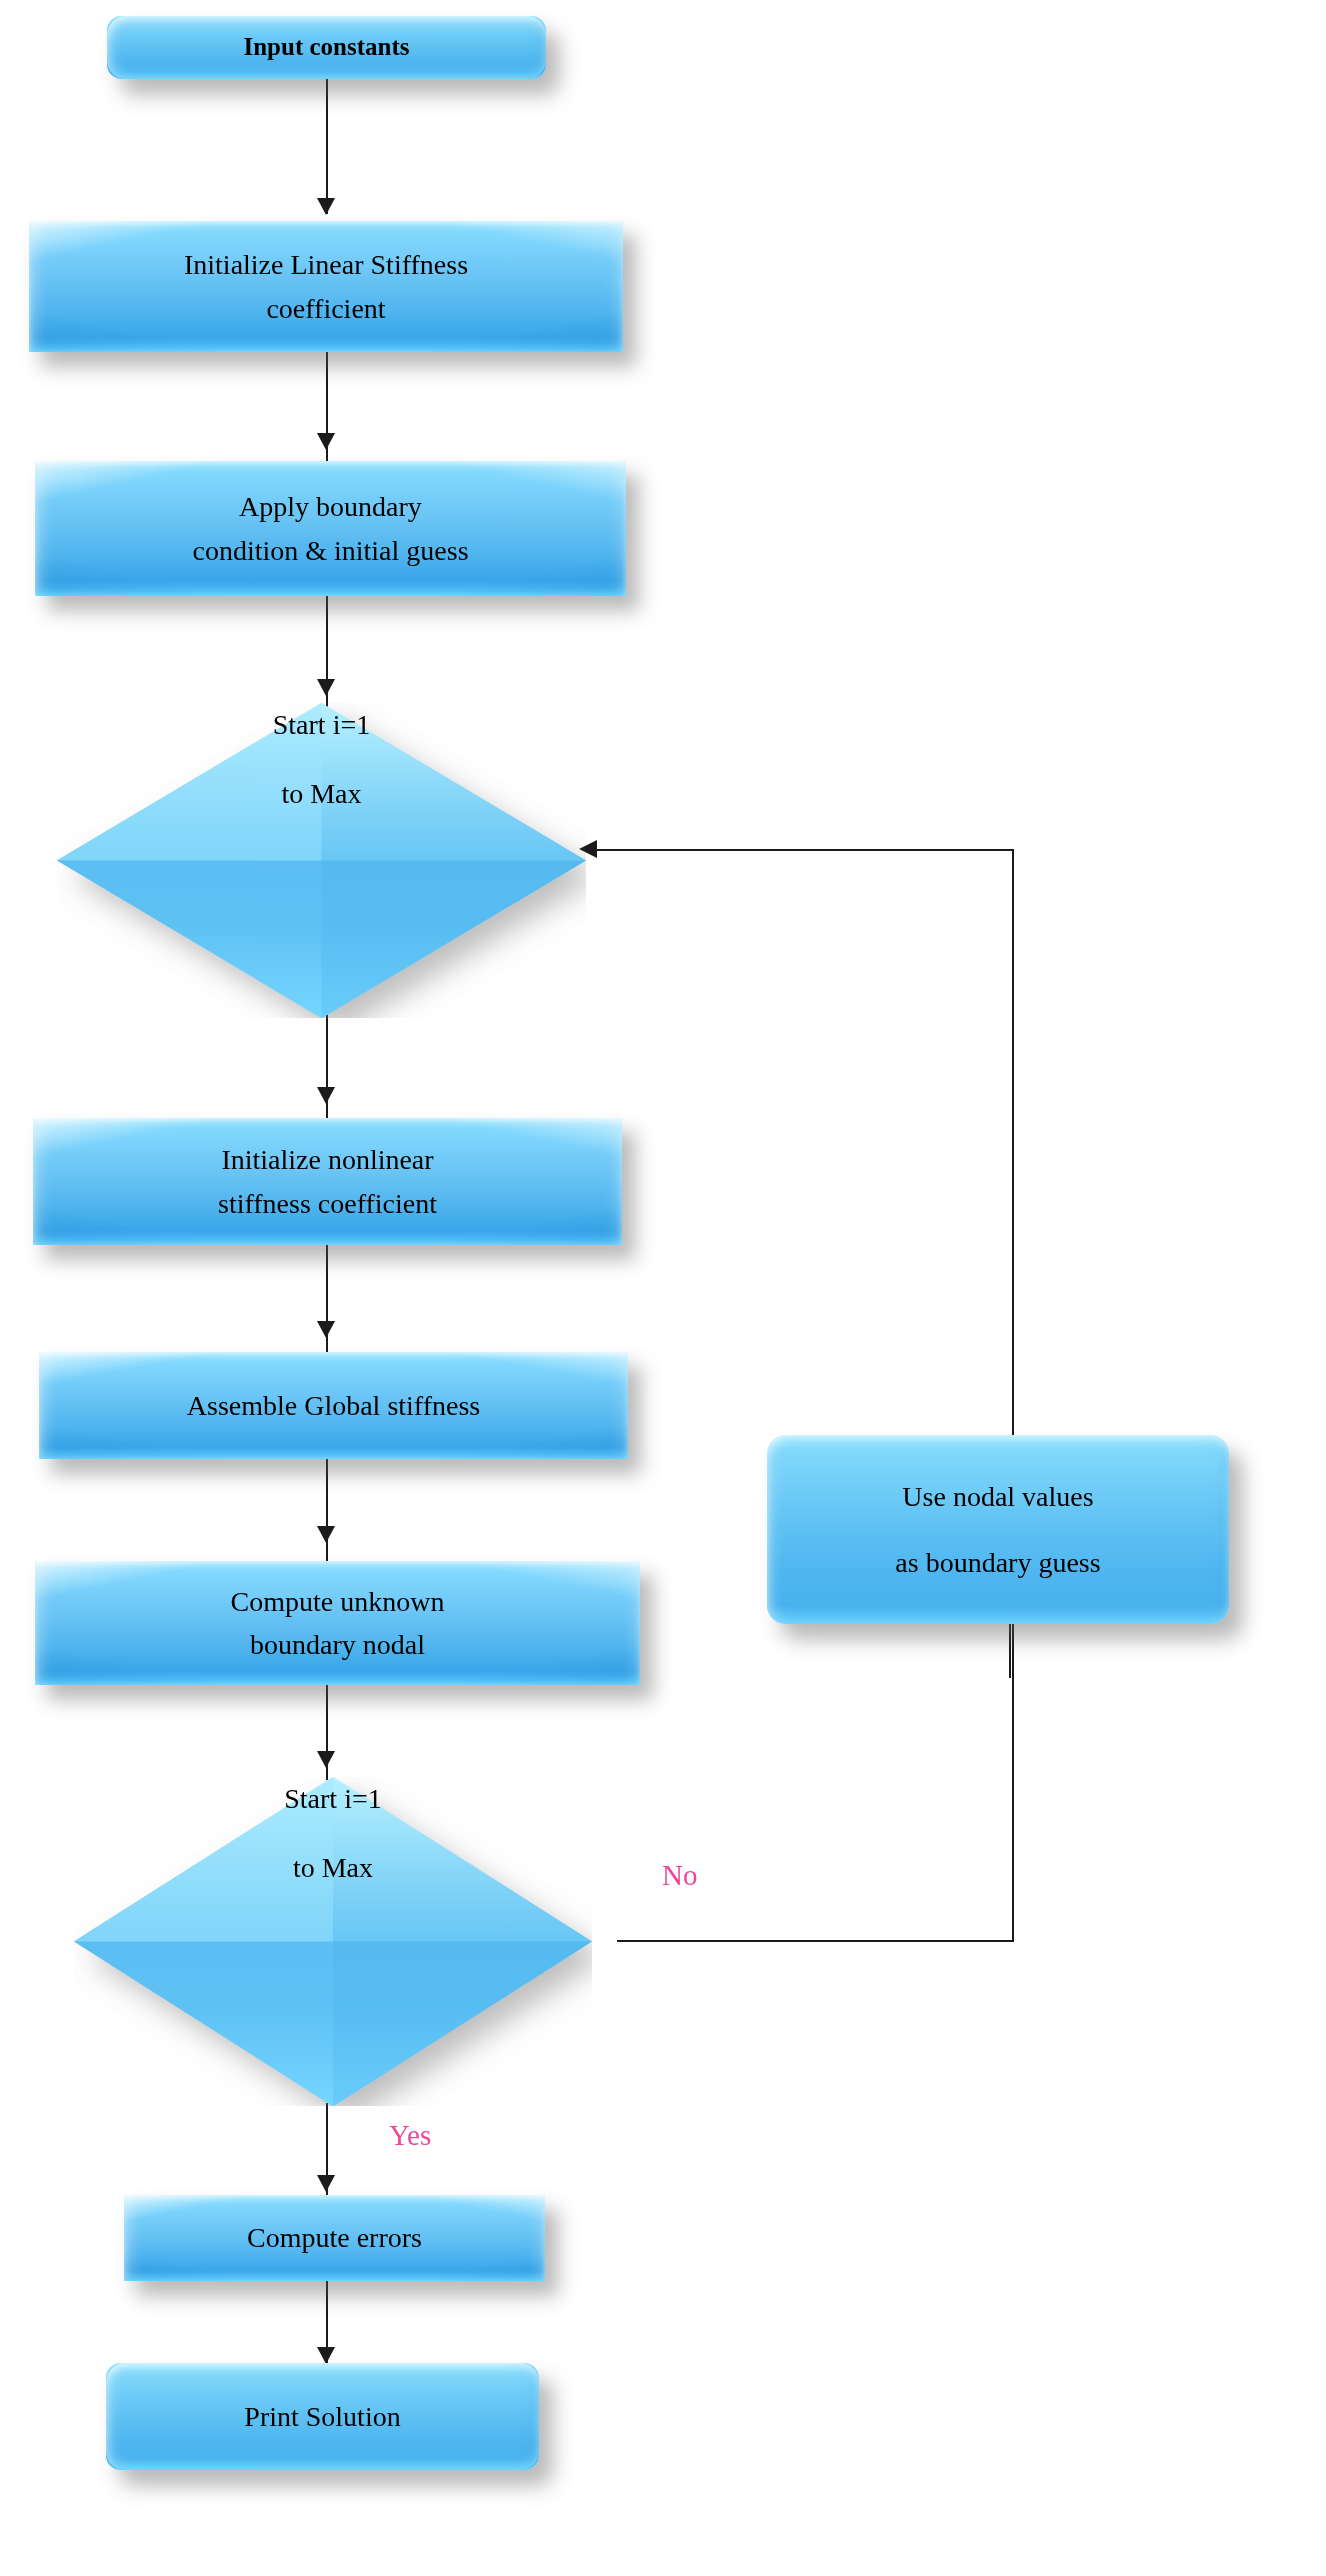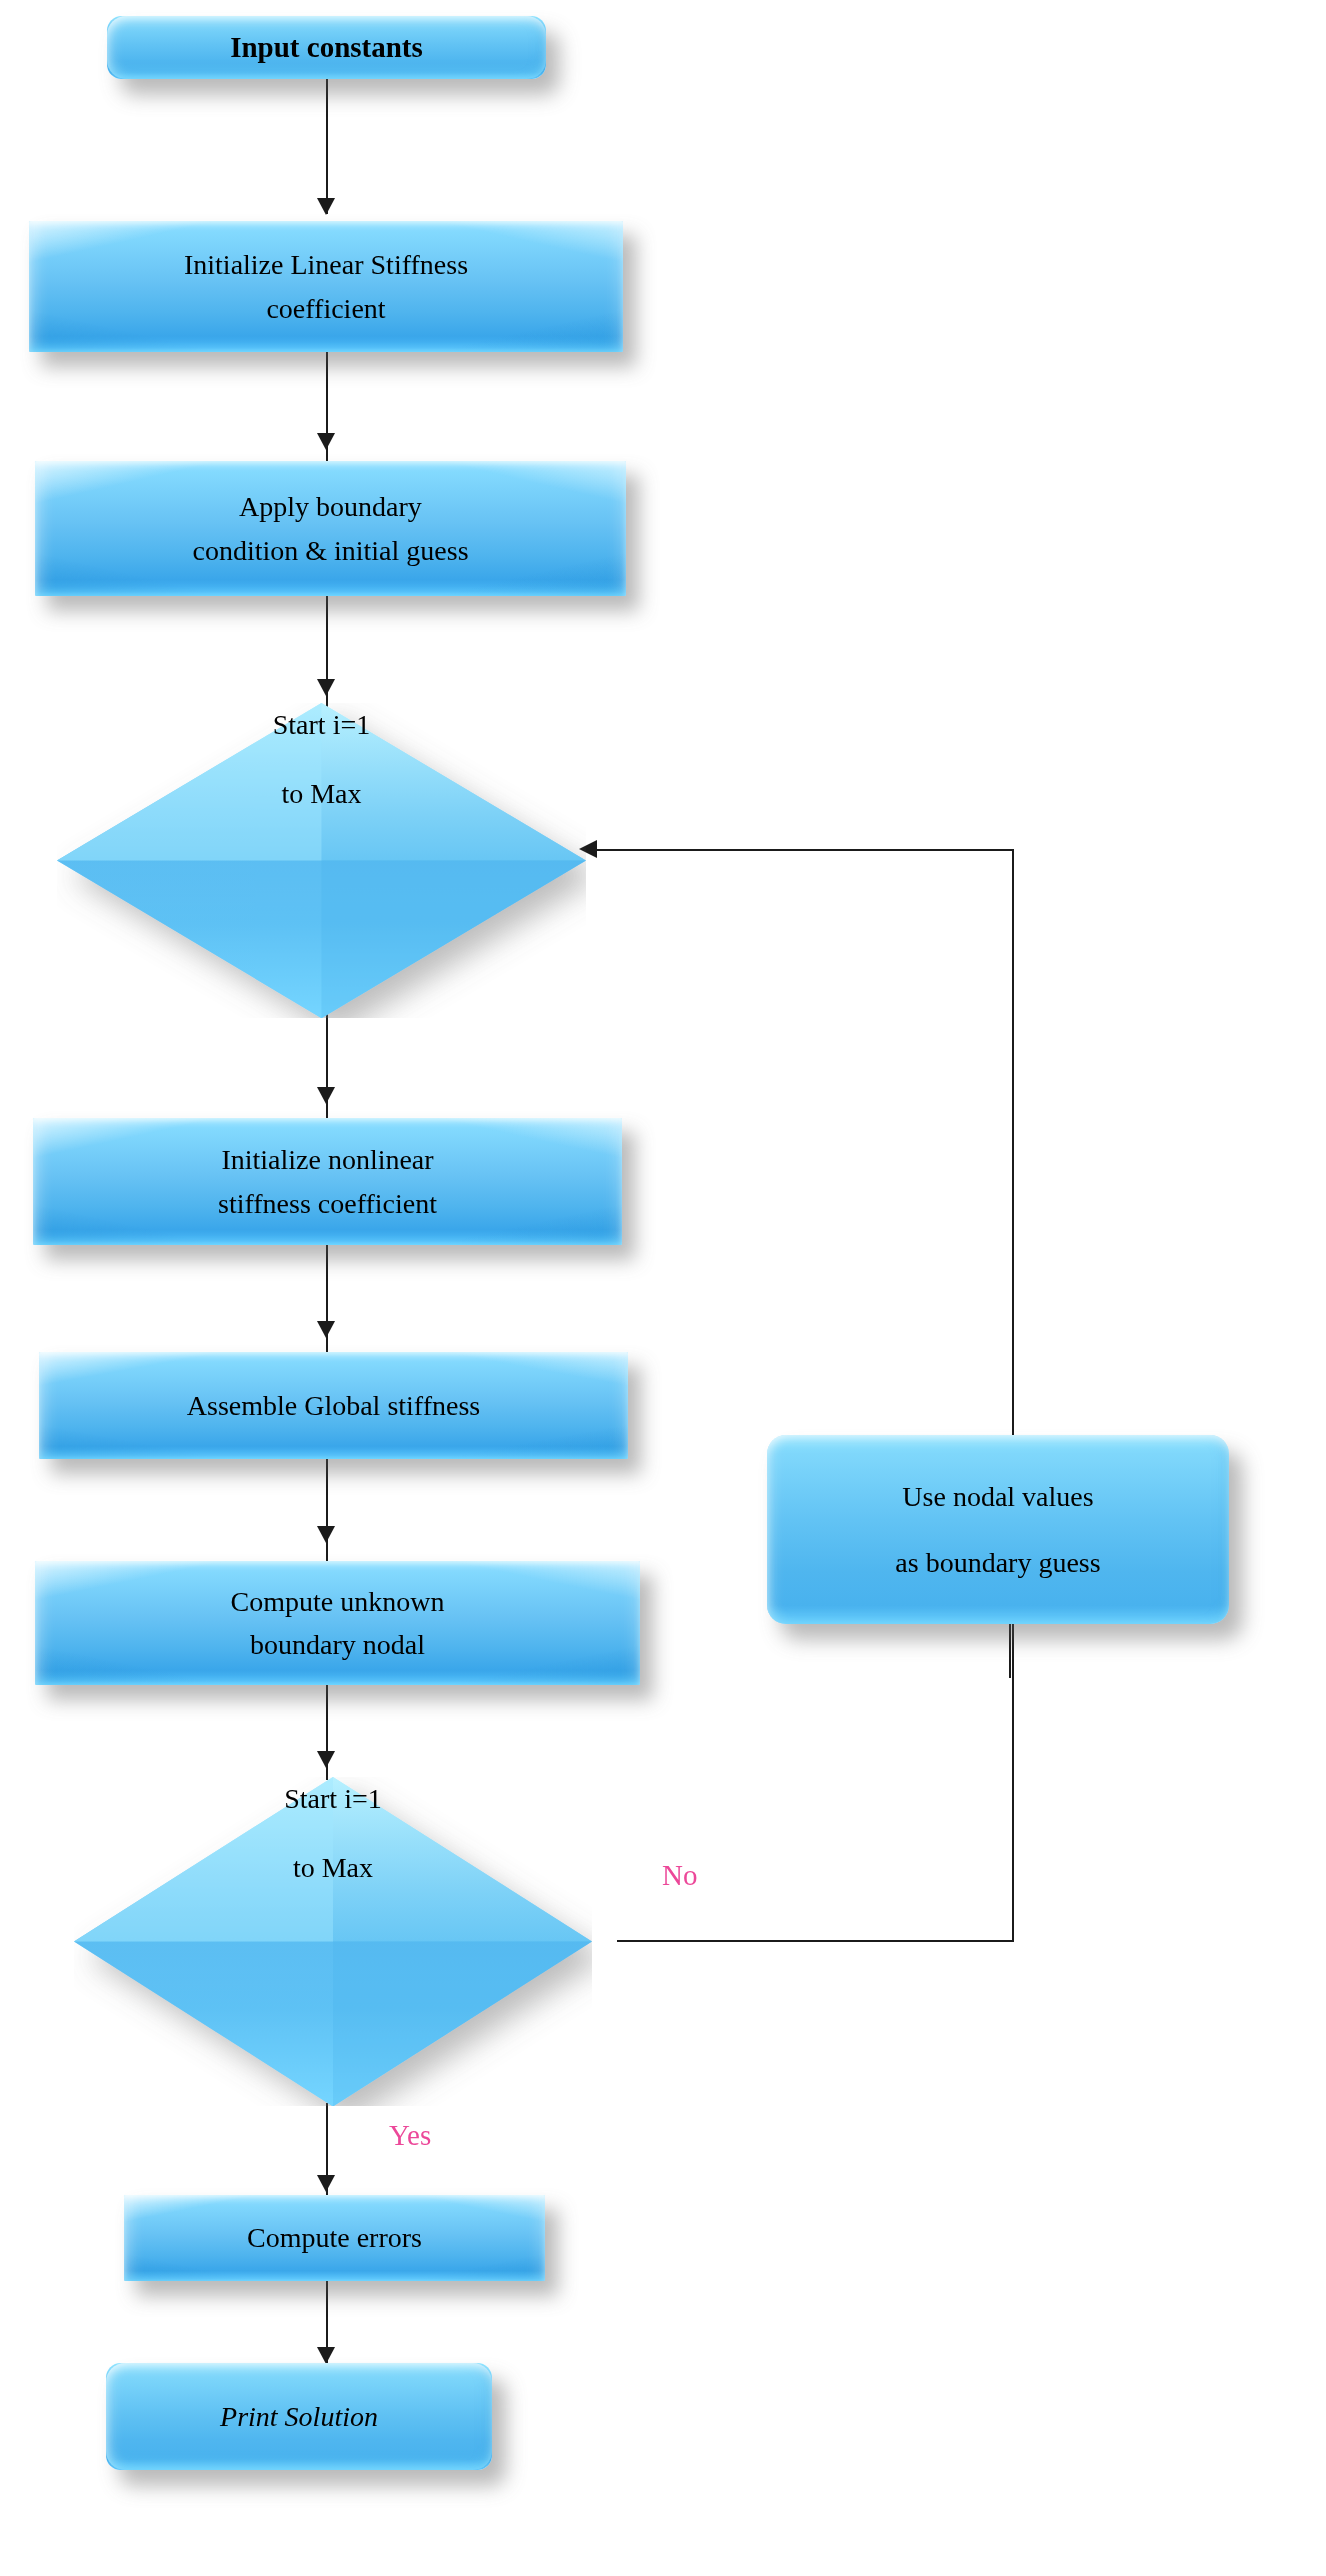--- a/index.html
+++ b/index.html
@@ -184,21 +184,21 @@
   <div class="conn vline" style="left:326px; top:2275px; height:104px;"></div>
   <div class="arrow-down" style="left:317px; top:2347px;"></div>
 
   <div class="conn hline" style="left:617px; top:1940px; width:397px;"></div>
   <div class="conn vline" style="left:1012px; top:849px; height:1093px;"></div>
   <div class="conn hline" style="left:597px; top:849px; width:417px;"></div>
   <div class="arrow-left" style="left:579px; top:840px;"></div>
 
   <div class="conn vline" style="left:1009px; top:1622px; height:56px;"></div>
 
-  <div class="node round-rect" style="left:107px; top:16px; width:439px; height:63px; font-size:29px; font-weight:bold; border-radius:14.6px;">
+  <div class="node round-rect" style="left:107px; top:16px; width:439px; height:63px; font-size:25px; font-weight:bold; border-radius:14.6px;">
     <span class="line-txt">Input constants</span>
   </div>
 
   <div class="node bevel-rect" style="left:29px; top:221px; width:594px; height:131px; font-size:28px;">
     <span class="line-txt">Initialize Linear Stiffness</span>
     <span class="line-txt">coefficient</span>
   </div>
 
   <div class="node bevel-rect" style="left:35px; top:461px; width:591px; height:135px; font-size:28px;">
     <span class="line-txt">Apply boundary</span>
@@ -287,21 +287,21 @@
 
   <div class="node round-rect" style="left:767px; top:1435px; width:462px; height:189px; font-size:28px;">
     <span class="line-txt" style="margin-bottom:22.5px;">Use nodal values</span>
     <span class="line-txt">as boundary guess</span>
   </div>
 
   <div class="node bevel-rect" style="left:124px; top:2195px; width:421px; height:86px; font-size:28px;">
     <span class="line-txt">Compute errors</span>
   </div>
 
-  <div class="node round-rect" style="left:106px; top:2363px; width:386px; height:107px; font-size:28px; border-radius:14.6px;font-style:italic;">
+  <div class="node round-rect" style="left:106px; top:2363px; width:433px; height:107px; font-size:28px; border-radius:14.6px;">
     <span class="line-txt">Print Solution</span>
   </div>
 
   <div class="edge-label" style="left:662px; top:1859px; font-size:29px;">No</div>
 
   <div class="edge-label" style="left:389px; top:2119px; font-size:29px;">Yes</div>
 
 </div>
 
 

